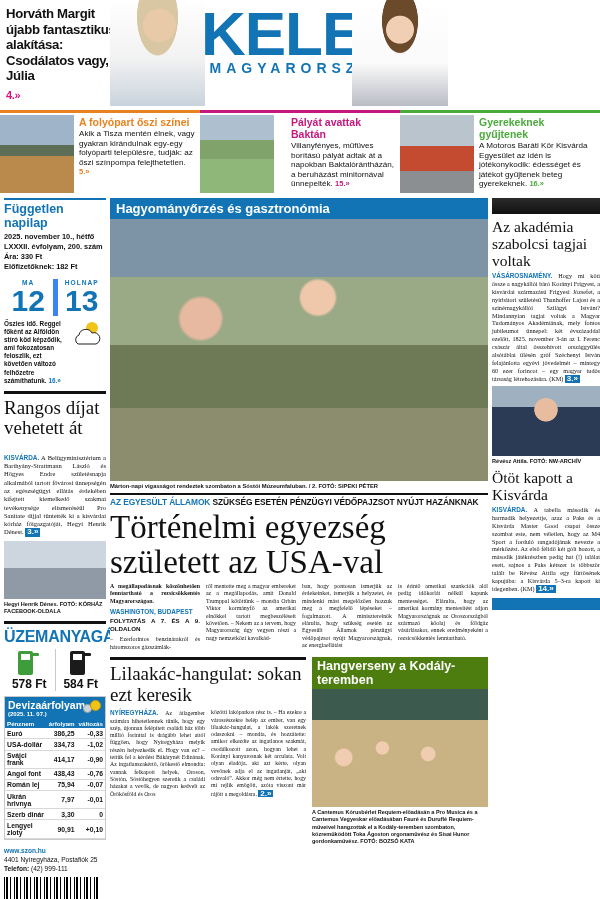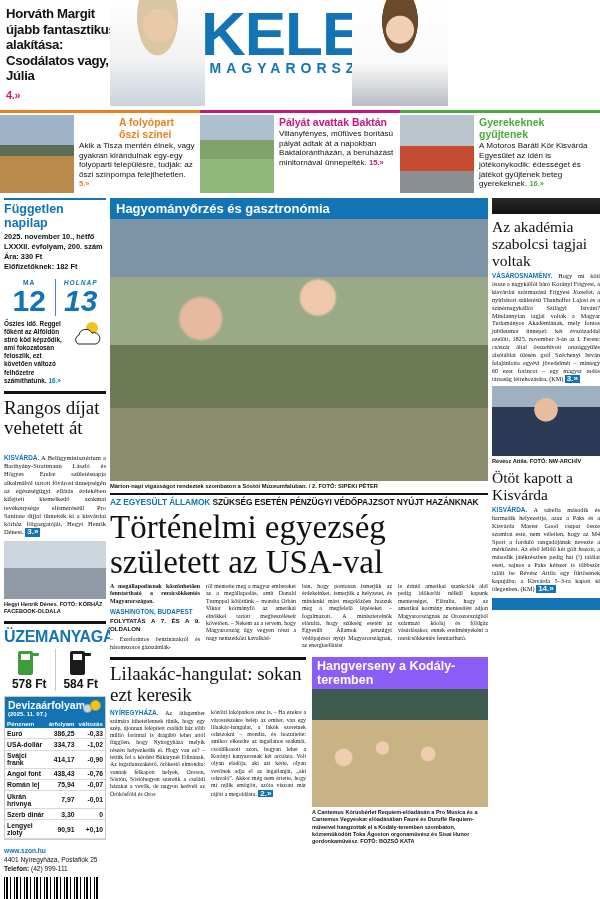--- a/index.html
+++ b/index.html
@@ -57,32 +57,32 @@
     background:
       radial-gradient(circle at 50% 28%, #f0cfb4 0 15%, rgba(240,207,180,0) 16%),
       radial-gradient(ellipse at 50% 20%, #6b4a2c 0 26%, rgba(0,0,0,0) 27%),
       linear-gradient(#ffffff 0%, #fafafa 60%, #b9bcc4 100%);
   }
 
   
   .teasers { display:flex; width:600px; height:84px; margin-top:2px; }
   .teaser { position:relative; display:flex; flex:1; border-top:3px solid #000; overflow:hidden; }
   .t1 { border-top-color:#e8821e; }
-  .t2 { border-top-color:#c6177f; }
+  .t2 { border-top-color:#c6177f;gap:12px; }
   .t3 { border-top-color:#4aab3b; }
   .teaser .thumb { width:74px; height:78px; flex:0 0 74px; margin-top:2px; }
   .th1 { background:linear-gradient(#9fb4c9 0 38%, #5c6e55 38% 52%, #b98a4b 52% 100%); }
   .th2 { background:linear-gradient(#aebfd0 0 32%, #7fa36a 32% 56%, #8fb77a 56% 100%); }
   .th3 { background:linear-gradient(#b9c4cd 0 40%, #c44b2f 40% 72%, #8c8f92 72% 100%); }
   .teaser .tx { padding:3px 5px 0 5px; }
   .teaser h3 {
     font-family:"Liberation Sans",sans-serif; font-weight:bold;
     font-size:10.5px; line-height:12px; margin-bottom:1px;
   }
-  .t1 h3 { color:#e8821e;margin-left:40px; } .t2 h3 { color:#c6177f; } .t3 h3 { color:#4aab3b; }
+  .t1 h3 { color:#e8821e; } .t2 h3 { color:#c6177f; } .t3 h3 { color:#4aab3b; }
   .teaser p {
     font-family:"Liberation Sans",sans-serif; font-size:8.1px; line-height:9.6px; color:#111;
   }
   .teaser p .pgn { color:#e8821e; font-weight:bold; font-size:7.5px; }
   .t2 p .pgn { color:#c6177f; } .t3 p .pgn { color:#4aab3b; }
 
   
   .body { display:flex; width:600px; padding:4px 4px 0 4px; gap:4px; }
   .col-left { width:102px; flex:0 0 102px; }
   .col-mid  { width:378px; flex:0 0 378px; }
@@ -90,21 +90,21 @@
 
   
   .kicker-blue {
     font-family:"Liberation Sans",sans-serif; font-weight:bold; font-size:12.5px;
     color:#1274b5; border-top:2px solid #1274b5; padding-top:2px; margin-bottom:2px;
   }
   .imprint { font-family:"Liberation Sans",sans-serif; font-weight:bold;
     font-size:7.4px; line-height:10px; color:#111; }
   .temps { display:flex; margin:7px 0 4px 0; }
   .temp { flex:1; text-align:center; }
-  .temp + .temp { border-left:1px solid #3b82f6;font-style:italic; }
+  .temp + .temp { border-left:5px solid #3b82f6; }
   .temp .lbl { font-family:"Liberation Sans",sans-serif; font-weight:bold;
     font-size:6.6px; color:#1274b5; letter-spacing:1px; }
   .temp .val { font-family:"Liberation Sans",sans-serif; font-weight:bold;
     font-size:30px; line-height:30px; color:#1274b5; }
   .wx { display:flex; gap:3px; }
   .wx p { font-family:"Liberation Sans",sans-serif; font-weight:bold;
     font-size:6.4px; line-height:8.1px; color:#111; flex:1; }
   .wx p .pgn { color:#1274b5; }
   .wx-icon { flex:0 0 34px; position:relative; height:30px; }
   .hr-blk { border-top:3px solid #111; margin:6px 0 4px 0; }
@@ -188,21 +188,21 @@
   .subloc { font-family:"Liberation Sans",sans-serif; font-weight:bold;
     font-size:6.4px; color:#1274b5; }
   .cont { font-family:"Liberation Sans",sans-serif; font-weight:bold; font-size:6.2px; color:#111; }
   .lower { display:flex; gap:6px; margin-top:6px; }
   .lower-l { flex:0 0 196px; border-top:3px solid #111; padding-top:3px; }
   .lower-r { flex:1; }
   .hd2 { font-family:"Liberation Serif",serif; font-size:19px; line-height:21px; color:#111; }
   .cols2 { column-count:2; column-gap:6px; margin-top:4px; }
   .cols2 p { font-family:"Liberation Serif",serif; font-size:5.8px; line-height:7.3px;
     color:#111; text-align:justify; }
-  .band-blue2 { background:#8b5cf6; color:#fff; font-family:"Liberation Sans",sans-serif;
+  .band-blue2 { background:#4d7c0f; color:#fff; font-family:"Liberation Sans",sans-serif;
     font-weight:bold; font-size:12.5px; padding:2px 5px; }
   .choir-photo { width:100%; height:118px;
     background:
       radial-gradient(circle at 18% 58%, #f0cdb0 0 5%, rgba(0,0,0,0) 6%),
       radial-gradient(circle at 40% 50%, #f0cdb0 0 5%, rgba(0,0,0,0) 6%),
       radial-gradient(circle at 66% 55%, #f0cdb0 0 5%, rgba(0,0,0,0) 6%),
       linear-gradient(#3c5a4d 0 26%, #c9b283 26% 100%);
   }
   .choir-cap { font-family:"Liberation Sans",sans-serif; font-weight:bold;
     font-size:5.5px; line-height:7.2px; color:#111; margin-top:2px; }

